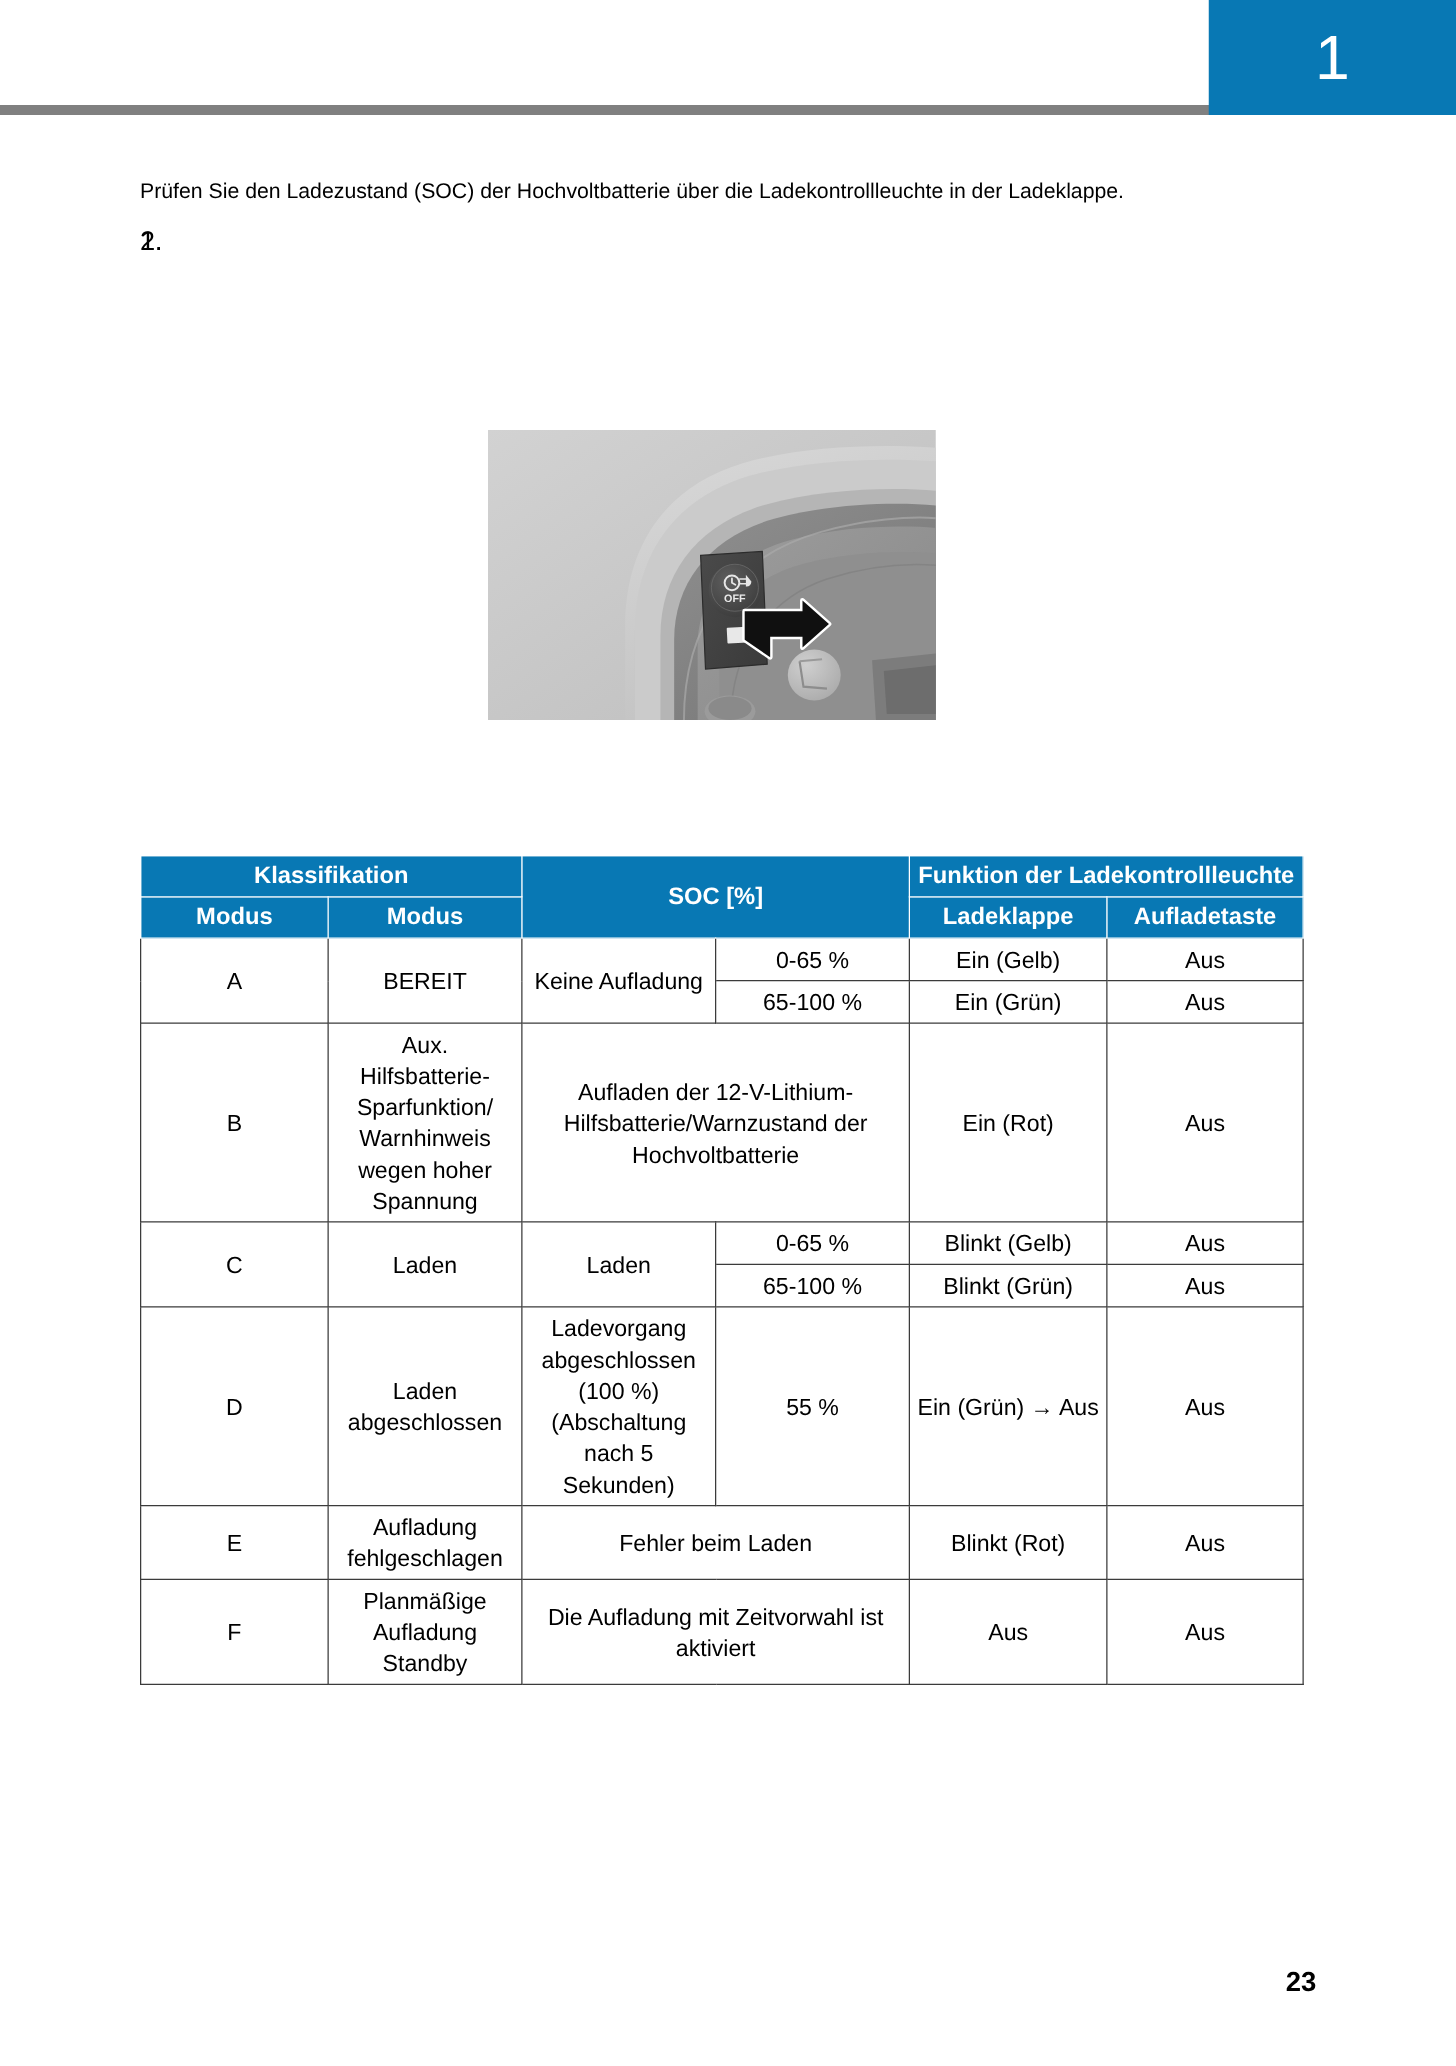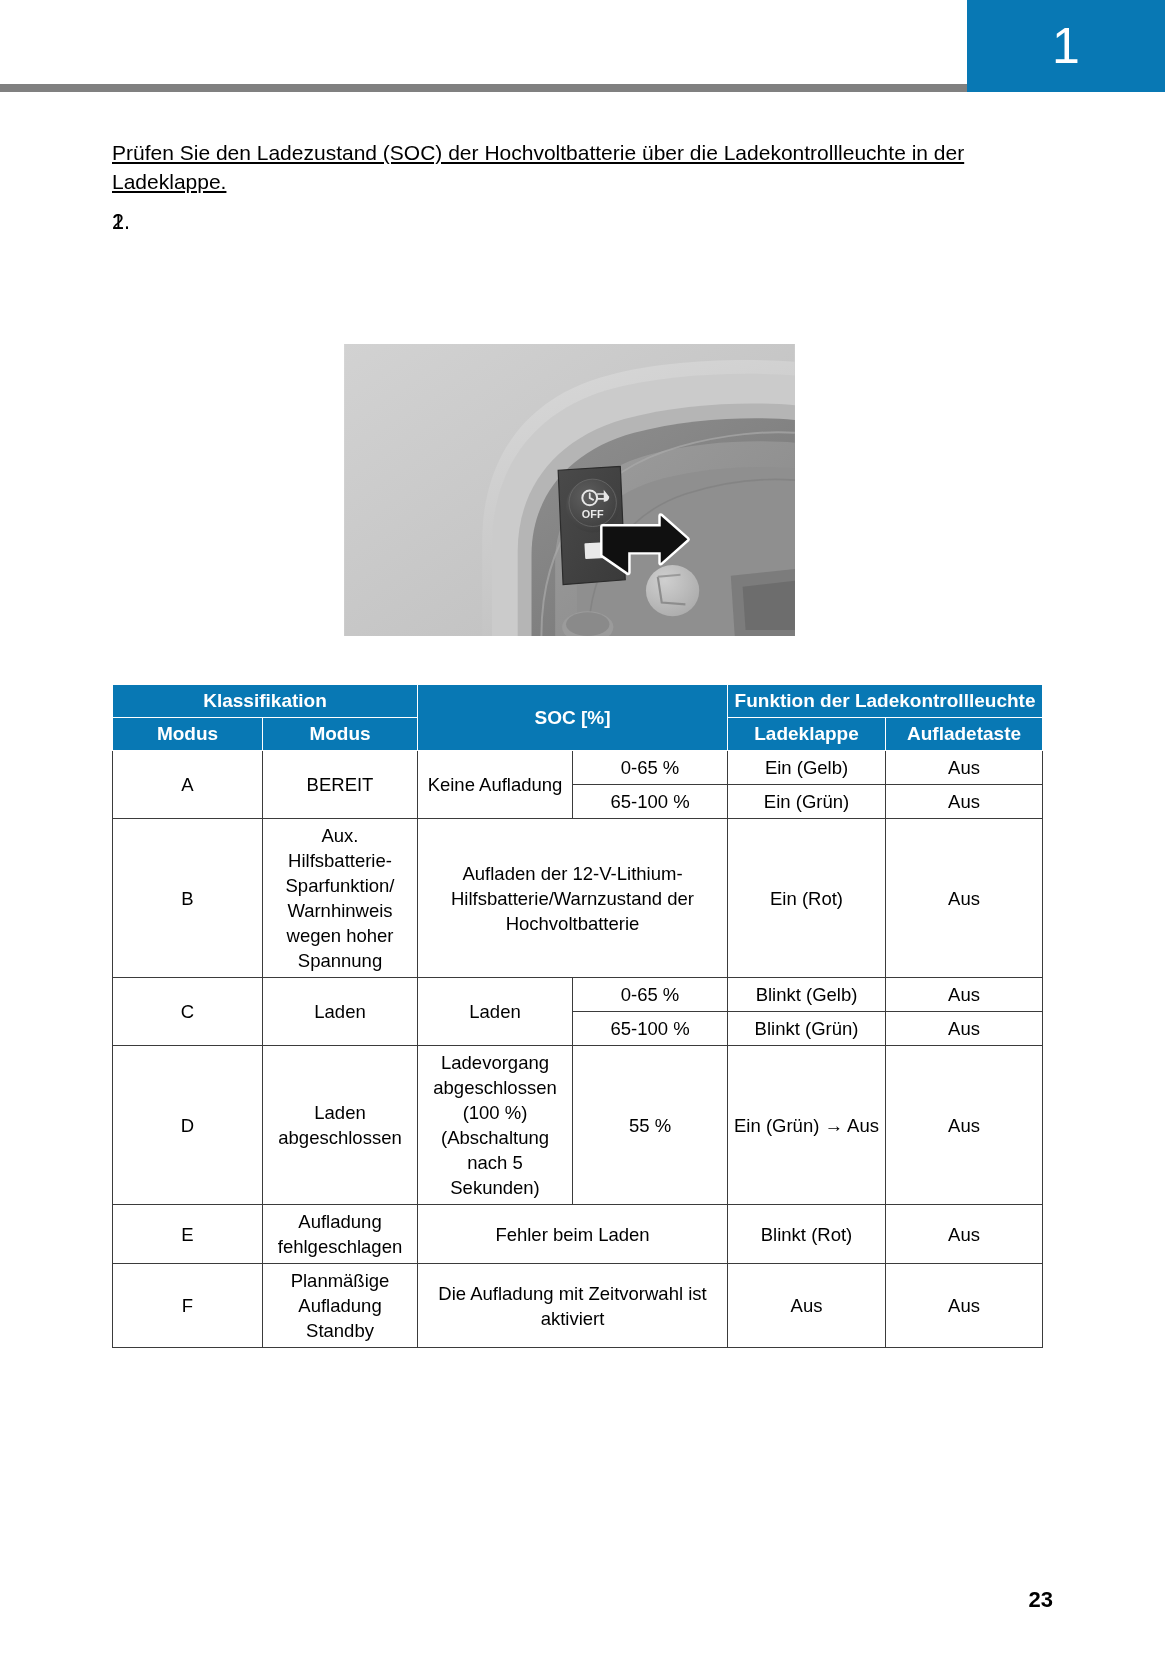--- a/index.html
+++ b/index.html
@@ -55,24 +55,23 @@
     top: 138px;
     width: 930px;
   }
   h1.section-title {
     font-size: 25px;
     font-weight: bold;
     margin: 0 0 12px 0;
     letter-spacing: -0.2px;
   }
   p.intro {
-    font-size: 21px;
+    font-size: 17px;
     line-height: 29px;
     margin: 0 0 12px 0;
-    text-decoration: underline;
   }
   ol.steps {
     margin: 0;
     padding: 0;
     list-style: none;
     counter-reset: stepc;
   }
   ol.steps li {
     position: relative;
     font-size: 21.5px;
@@ -85,21 +84,21 @@
     left: 0;
     top: 0;
   }
 
   
   .figure-wrap {
     position: absolute;
     left: 341px;
     top: 344px;
     width: 457px;
-    height: 292px;
+    height: 232px;
   }
   .figure {
     width: 100%;
     height: 100%;
     display: block;
   }
 
   
   table.soc-table {
     position: absolute;
@@ -134,21 +133,21 @@
   .col-status  { width: 155px; }
   .col-socdesc { width: 155px; }
   .col-socval  { width: 155px; }
   .col-buchse  { width: 158px; }
   .col-taste   { width: 157px; }
 
   
   .page-number {
     position: absolute;
     right: 112px;
-    bottom: 40px;
+    bottom: 54px;
     font-size: 22px;
     font-weight: bold;
   }
 </style>
 </head>
 <body>
 
 <div class="header">
   <div class="header-rule"></div>
   <div class="chapter-tab">

